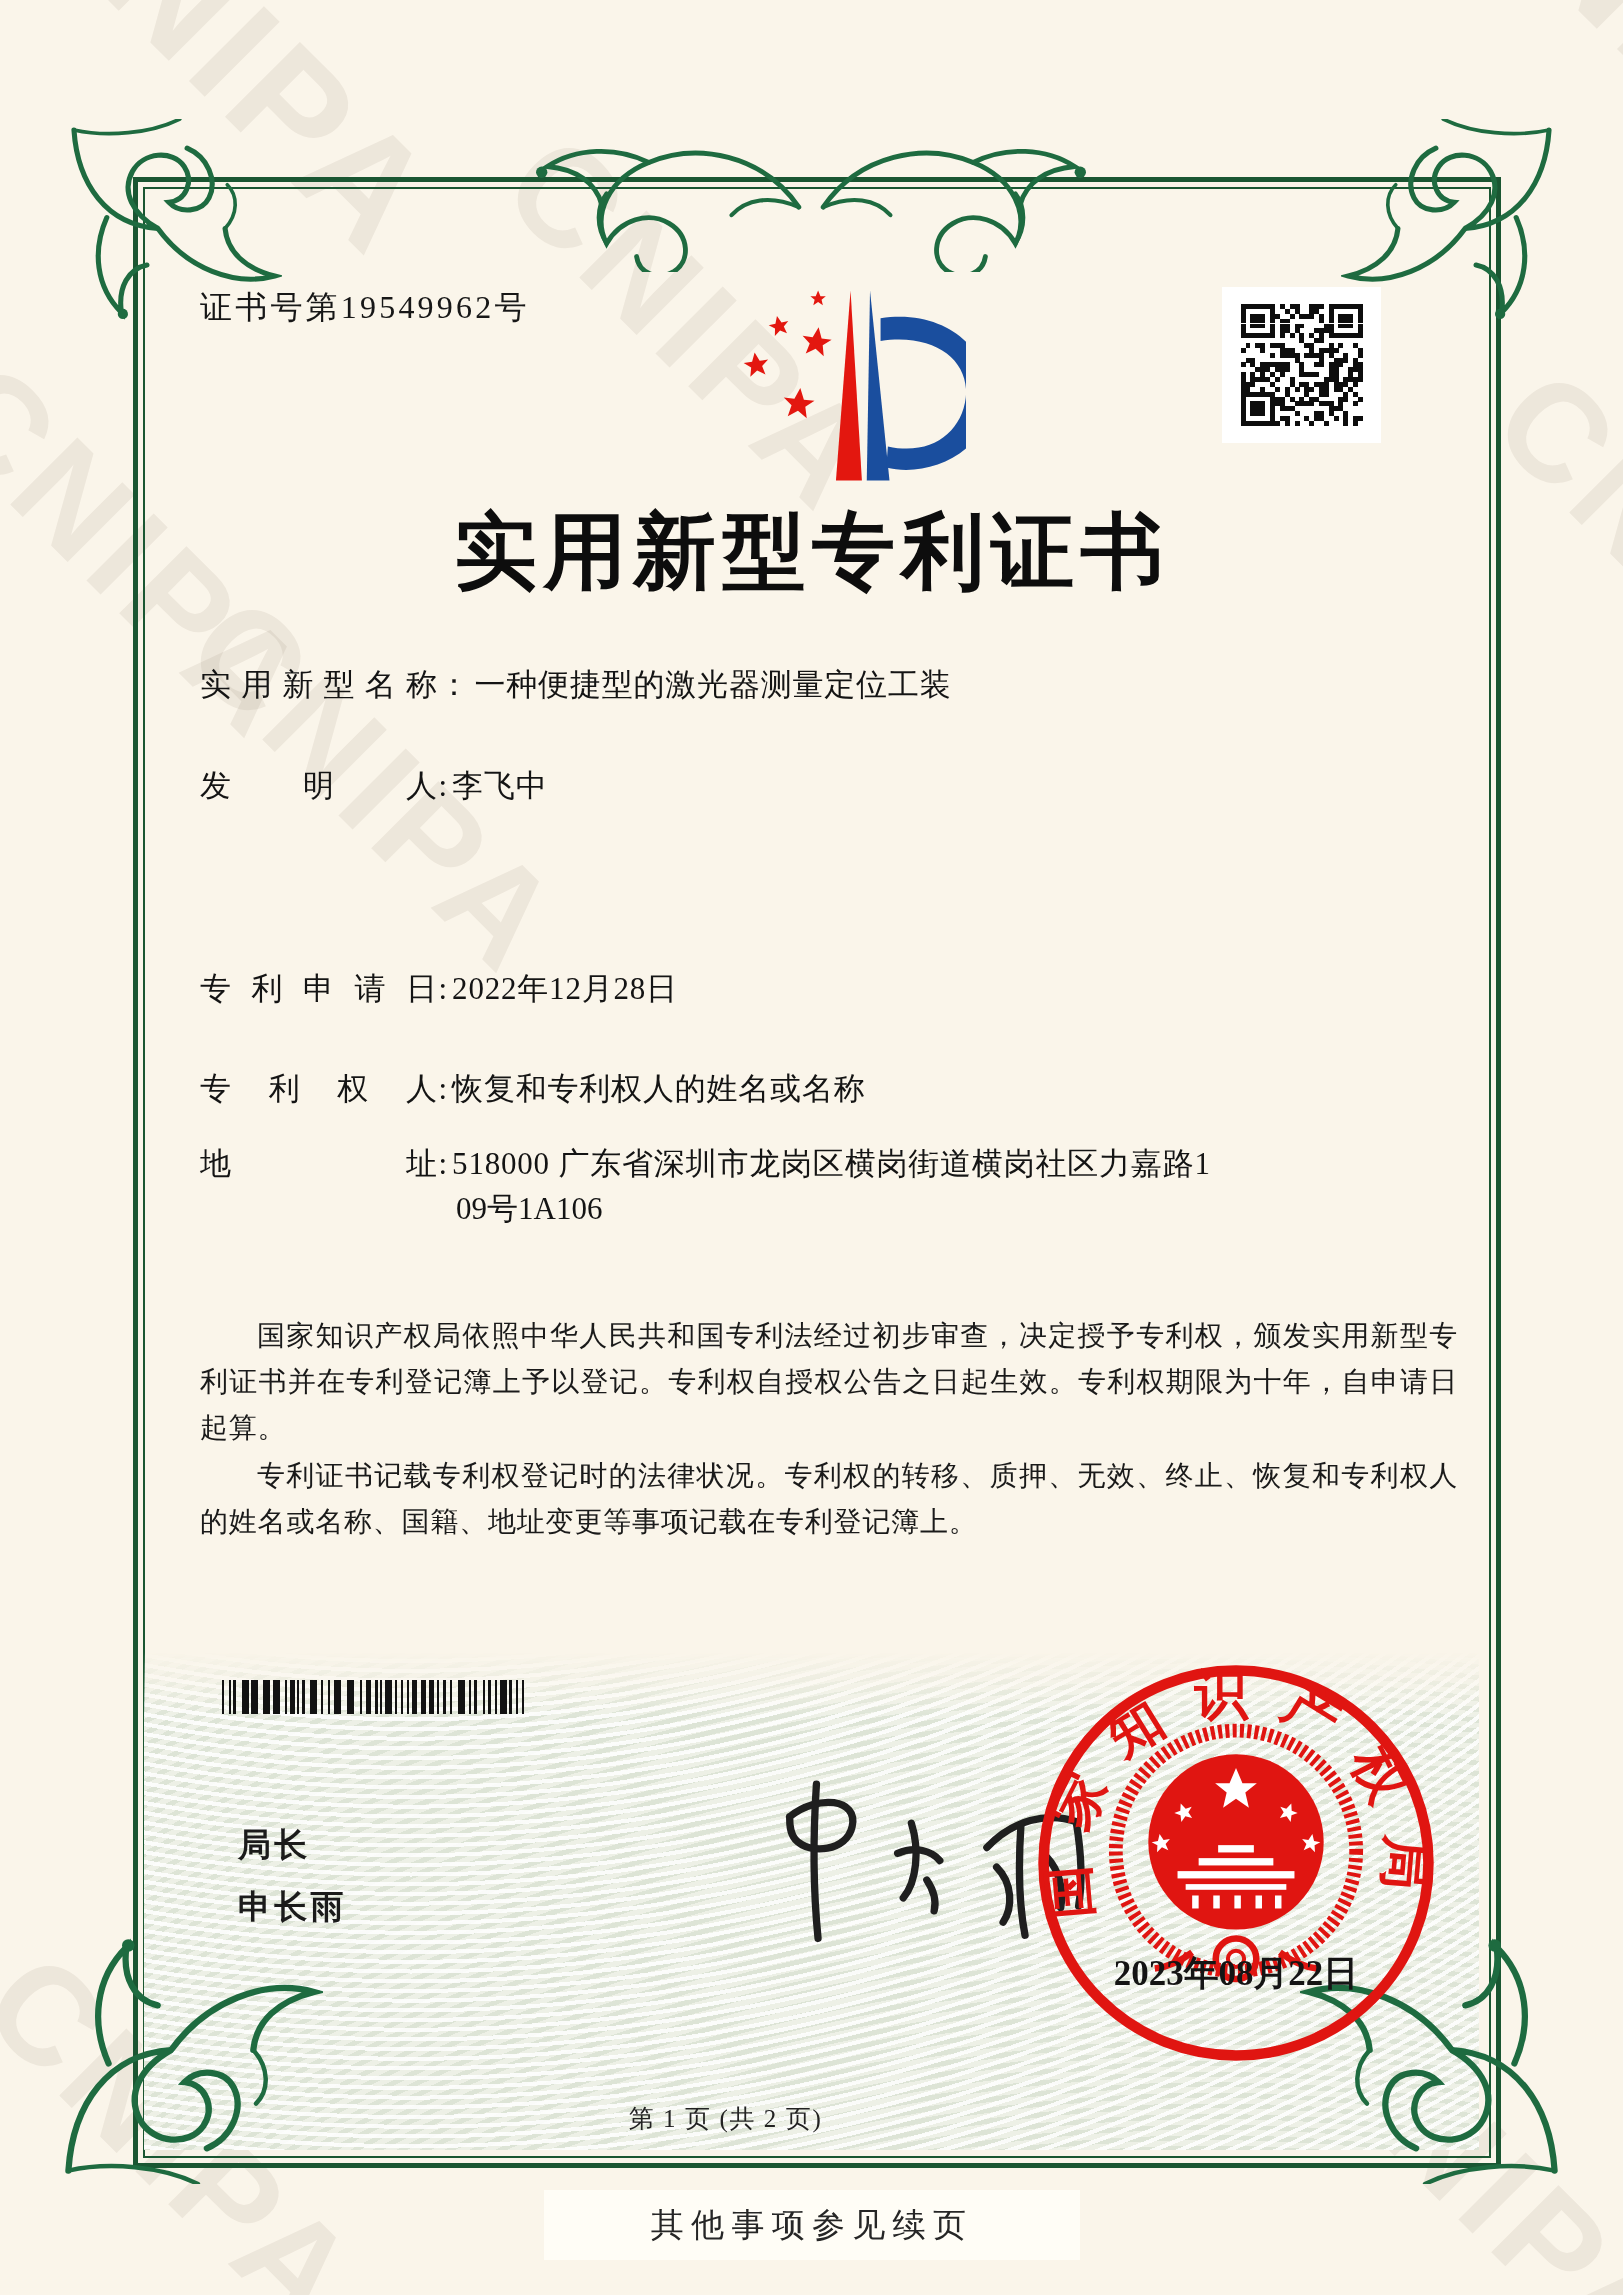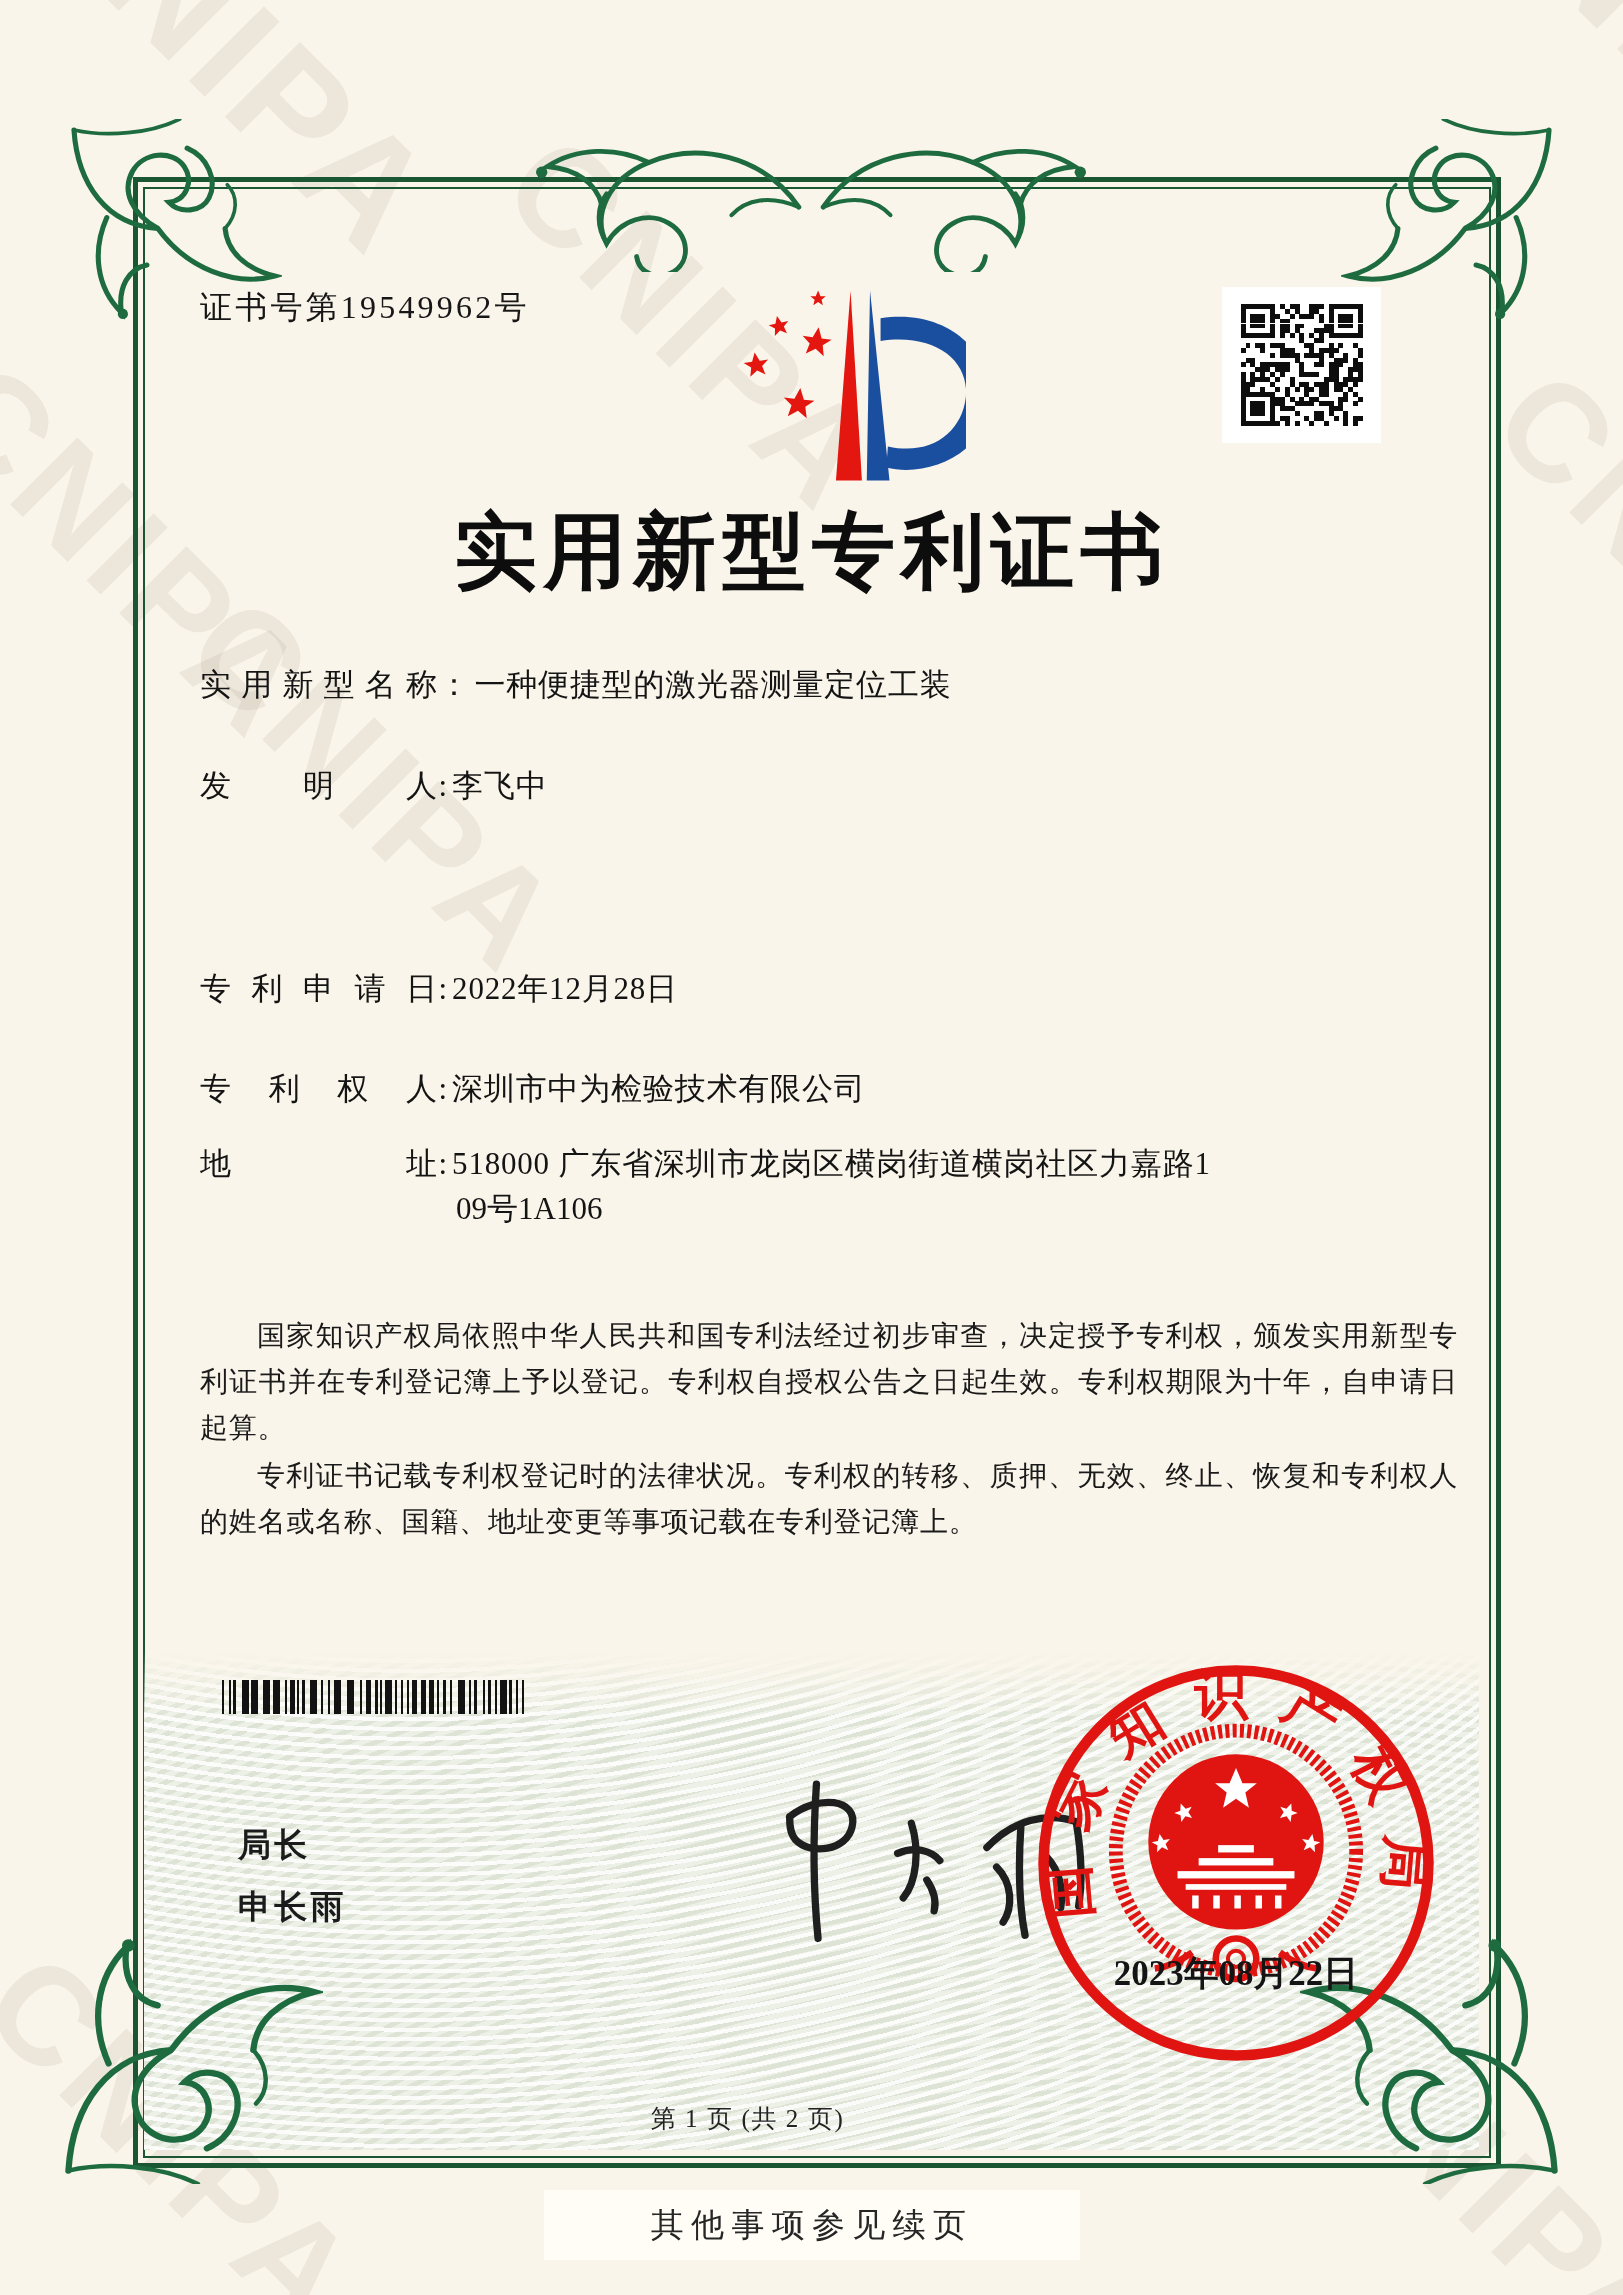--- a/index.html
+++ b/index.html
@@ -46,21 +46,21 @@
   .barcode{position:absolute;left:222px;top:1680px;width:307px;height:34px;}
   .barcode i{position:absolute;top:0;height:100%;background:#121212;}
   .director-label,.director-name{position:absolute;left:238px;
         font-family:"Liberation Sans","DejaVu Sans",sans-serif;font-weight:bold;
         font-size:33px;color:#1b1b1b;letter-spacing:3.2px;}
   .director-label{top:1823px;}
   .director-name{top:1885px;}
   .signature{position:absolute;left:745px;top:1776px;width:362px;height:174px;}
   .seal{position:absolute;left:1033px;top:1660px;width:406px;height:406px;}
   .page-footer{position:absolute;left:133px;top:2102px;width:1185px;text-align:center;
-        font-size:25px;color:#222;letter-spacing:1.6px;padding-left:22px;}
+        font-size:25px;color:#222;letter-spacing:1.6px;}
   .cont-box{position:absolute;left:544px;top:2190px;width:536px;height:70px;background:#fffdf6;
         display:flex;align-items:center;justify-content:center;}
   .cont-text{font-size:33px;letter-spacing:7.3px;color:#262626;}
 </style>
 </head>
 <body>
 
 <div class="page">
 
   <span class="wm" style="left:-24px;top:-41px;font-size:154px;">CNIPA</span>
@@ -455,21 +455,21 @@
   <div class="row" style="top:664px;">
     <span class="flabel">实用新型名称</span><span class="fsep">：</span><span class="fvalue">一种便捷型的激光器测量定位工装</span>
   </div>
   <div class="row" style="top:765px;">
     <span class="flabel">发明人</span><span class="fsep">:</span><span class="fvalue">李飞中</span>
   </div>
   <div class="row" style="top:968px;">
     <span class="flabel">专利申请日</span><span class="fsep">:</span><span class="fvalue">2022年12月28日</span>
   </div>
   <div class="row" style="top:1068px;">
-    <span class="flabel">专利权人</span><span class="fsep">:</span><span class="fvalue">深圳市中为检验技术有限公司</span>
+    <span class="flabel">专利权人</span><span class="fsep">:</span><span class="fvalue">恢复和专利权人的姓名或名称</span>
   </div>
   <div class="row" style="top:1143px;">
     <span class="flabel">地址</span><span class="fsep">:</span><span class="fvalue">518000 广东省深圳市龙岗区横岗街道横岗社区力嘉路1</span>
   </div>
   <div class="addr2">09号1A106</div>
 
   <div class="para" style="top:1453px;">专利证书记载专利权登记时的法律状况。专利权的转移、质押、无效、终止、恢复和专利权人的姓名或名称、国籍、地址变更等事项记载在专利登记簿上。</div>
   <div class="para" style="top:1313px;">国家知识产权局依照中华人民共和国专利法经过初步审查，决定授予专利权，颁发实用新型专利证书并在专利登记簿上予以登记。专利权自授权公告之日起生效。专利权期限为十年，自申请日起算。</div>
 
   <div class="barcode" id="barcode">

